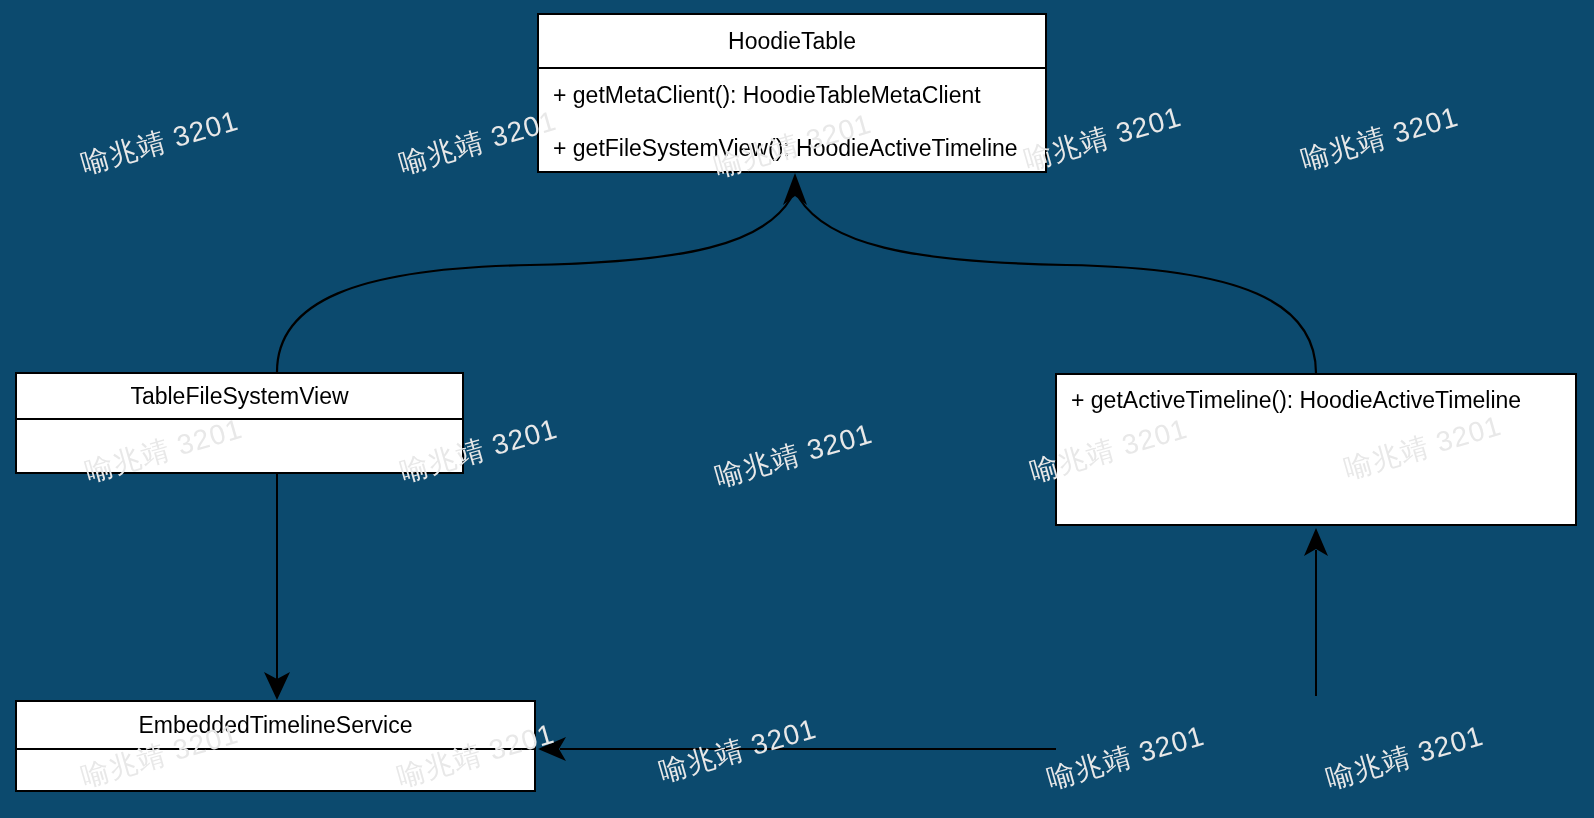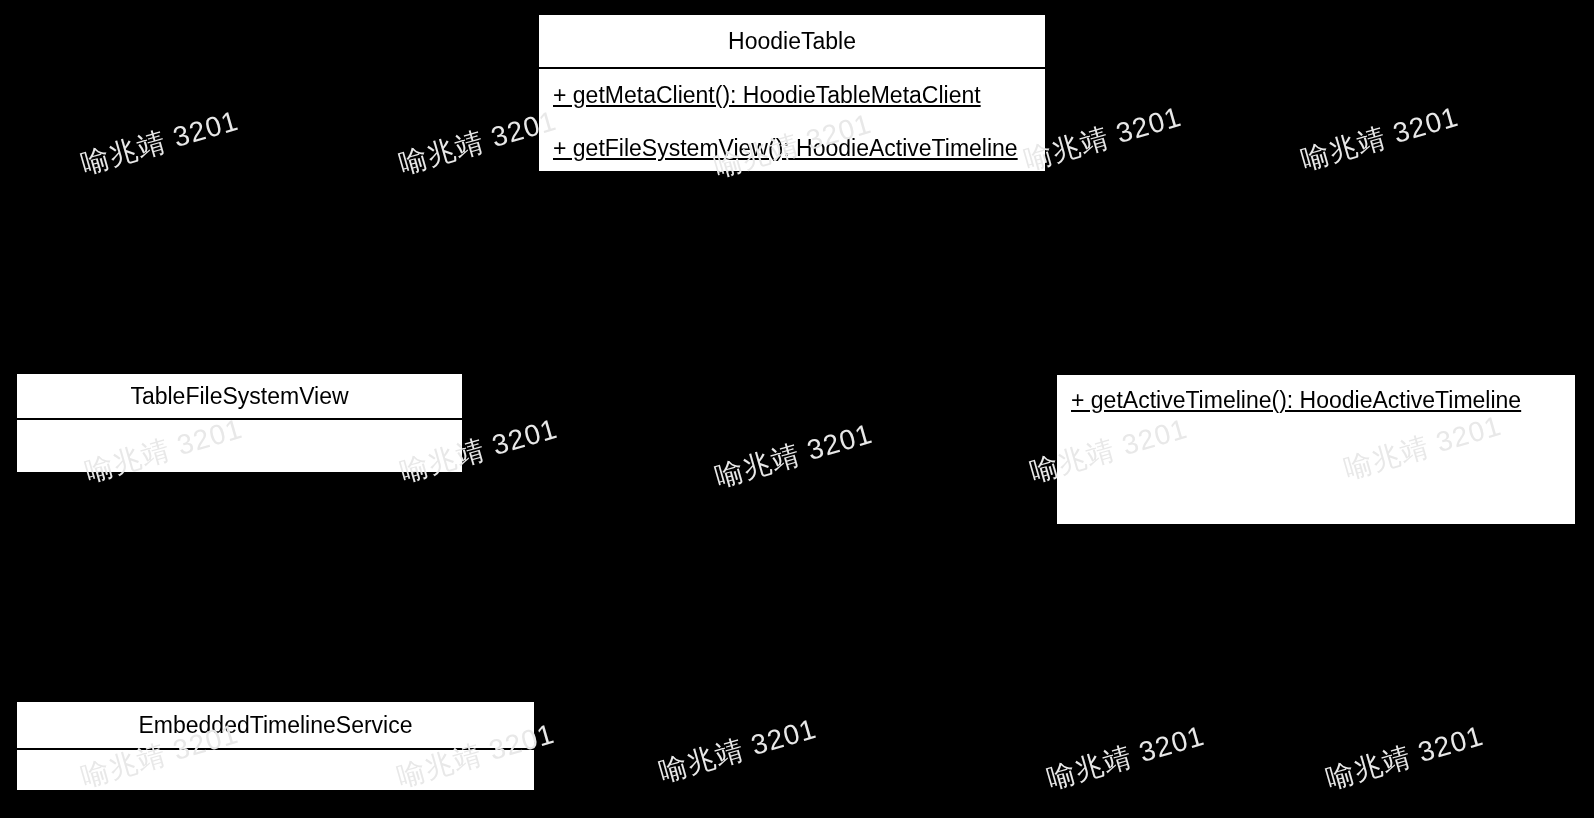--- a/index.html
+++ b/index.html
@@ -4,21 +4,21 @@
 <style>
   html, body {
     margin: 0;
     padding: 0;
     background: #ffffff;
   }
   #canvas {
     position: relative;
     width: 1594px;
     height: 818px;
-    background: #000000;
+    background: #0c4a6e;
     overflow: hidden;
     font-family: "Liberation Sans", "DejaVu Sans", sans-serif;
     color: #000000;
   }
   
   .class-box {
     position: absolute;
     border: 2px solid #000000;
     background: #ffffff;
     box-sizing: border-box;
@@ -28,21 +28,20 @@
     display: flex;
     align-items: center;
     justify-content: center;
     border-bottom: 2px solid #000000;
     box-sizing: border-box;
     font-size: 23px;
     white-space: nowrap;
   }
   .class-body {
     box-sizing: border-box;
-    text-decoration: underline;
   }
   .method-row {
     display: flex;
     align-items: center;
     padding-left: 14px;
     font-size: 23px;
     box-sizing: border-box;
     white-space: nowrap;
   }
   

